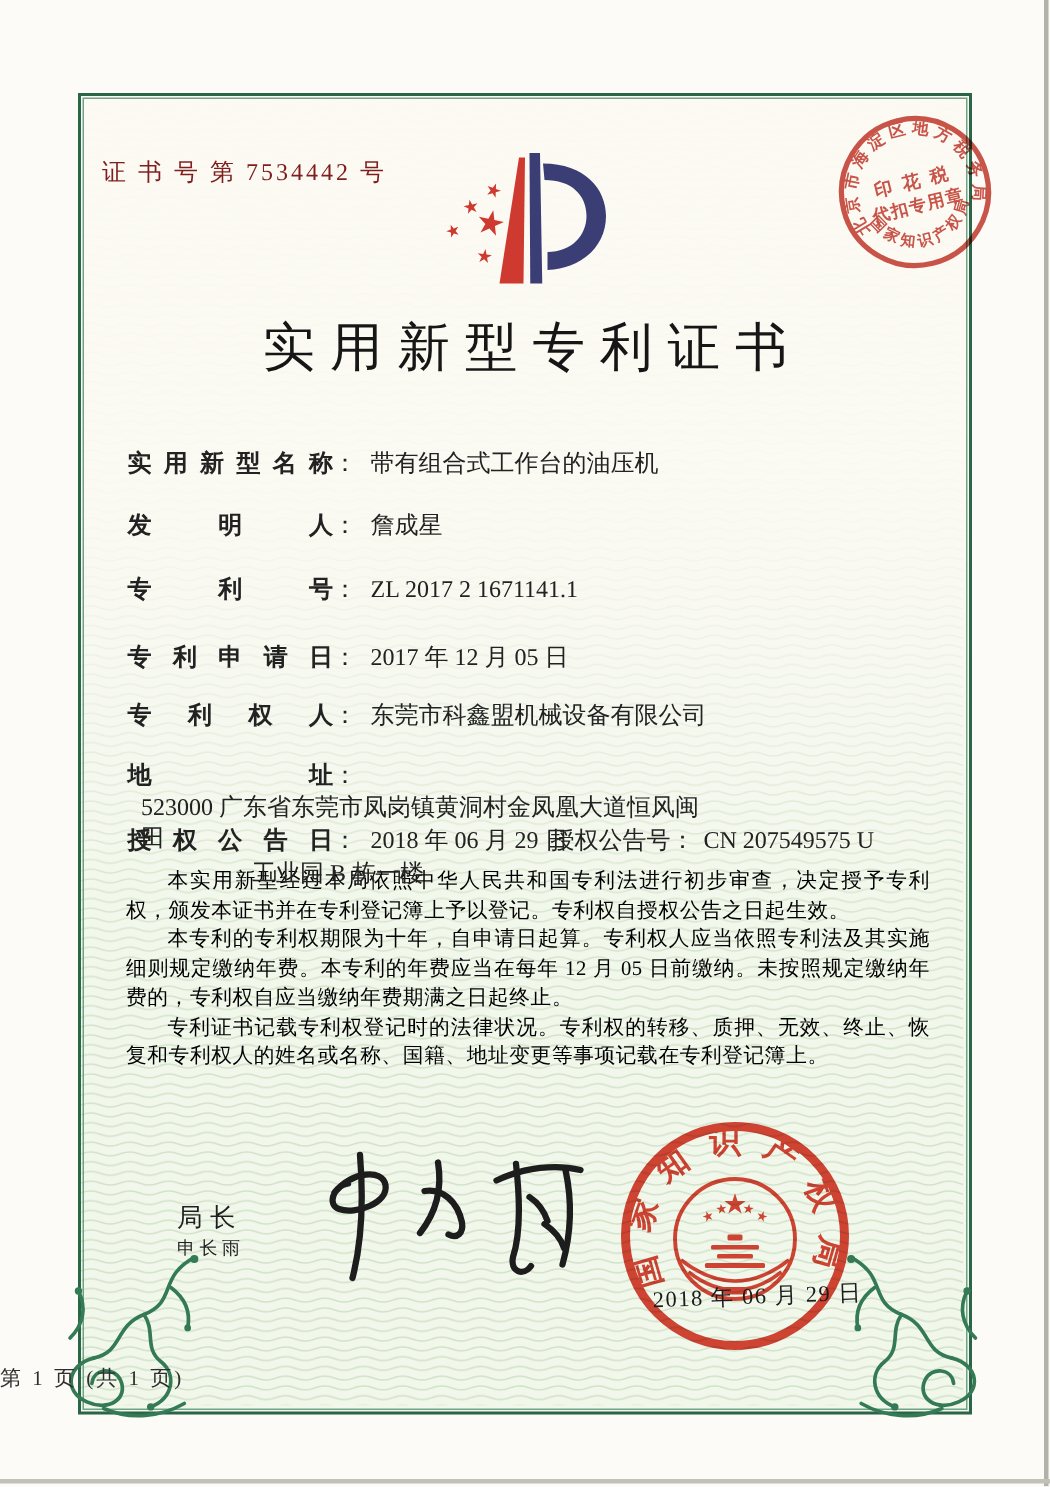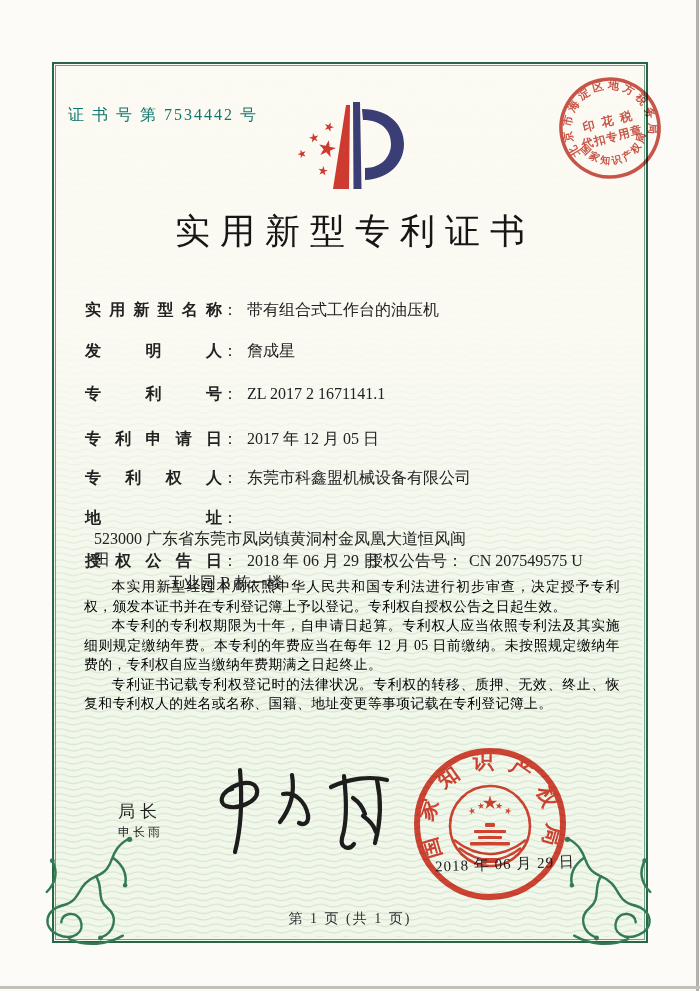--- a/index.html
+++ b/index.html
@@ -23,42 +23,42 @@
   .waves{position:absolute;left:0;top:0;z-index:0;}
   .wash{position:absolute;left:0;top:0;width:100%;height:100%;z-index:1;
         background:linear-gradient(180deg,
           rgba(252,250,243,0.97) 0%,
           rgba(252,250,243,0.92) 30%,
           rgba(249,249,241,0.60) 47%,
           rgba(245,249,238,0.22) 60%,
           rgba(243,248,237,0.06) 72%,
           rgba(241,247,235,0) 100%);}
   .abs{position:absolute;z-index:4;}
-  .cert-no{left:68px;top:105px;font-size:16px;letter-spacing:2px;color:#0f766e;}
+  .cert-no{left:68px;top:105px;font-size:16px;letter-spacing:2px;color:#7f1d1d;}
   .title{left:0;right:0;top:208px;text-align:center;font-size:35px;font-weight:normal;
          letter-spacing:10px;padding-left:10px;color:#161616;}
   .row{left:85px;width:545px;font-size:16px;line-height:21px;color:#222;}
   .lab{display:inline-block;width:137px;text-align:justify;text-align-last:justify;
        vertical-align:top;font-weight:bold;}
   .colon{display:inline-block;vertical-align:top;}
   .val{display:inline-block;margin-left:9px;vertical-align:top;max-width:385px;}
   .addr2{display:block;margin-left:83px;margin-top:2px;}
   .pair-right{position:absolute;left:282px;top:0;white-space:nowrap;font-family:Liberation Serif, serif;}
   .body-text{left:84px;top:577px;width:536px;font-size:13.8px;line-height:19.5px;
              letter-spacing:0.4px;text-align:justify;color:#000000;z-index:2;}
   .body-text p{margin:0;text-indent:2em;}
   .director{left:118px;top:789px;font-size:17px;letter-spacing:5px;color:#1f1f1f;margin-top:11px;}
   .director2{left:118px;top:824px;font-size:12px;letter-spacing:3px;color:#1f1f1f;}
   .sig{left:195px;top:763px;z-index:5;}
   .seal{left:406px;top:740px;z-index:5;mix-blend-mode:multiply;opacity:0.95;}
   .seal-date{left:410px;top:855px;width:190px;text-align:center;font-size:15px;
              letter-spacing:1px;color:#1c1c1c;z-index:6;transform:rotate(-2deg);}
   .stamp{left:534px;top:52px;z-index:6;mix-blend-mode:multiply;opacity:0.92;
          transform:rotate(-14deg);}
-  .footer{left:0;right:0;top:910px;text-align:center;font-size:14px;
+  .footer{left:0;right:0;top:910px;font-size:14px;
           letter-spacing:2px;color:#2e2e2e;}
   .flourish{z-index:3;}
   .flourish-br{transform:scaleX(-1);}
 </style>
 </head>
 <body>
 
 <div class="paper">
 
   <div class="frame">

